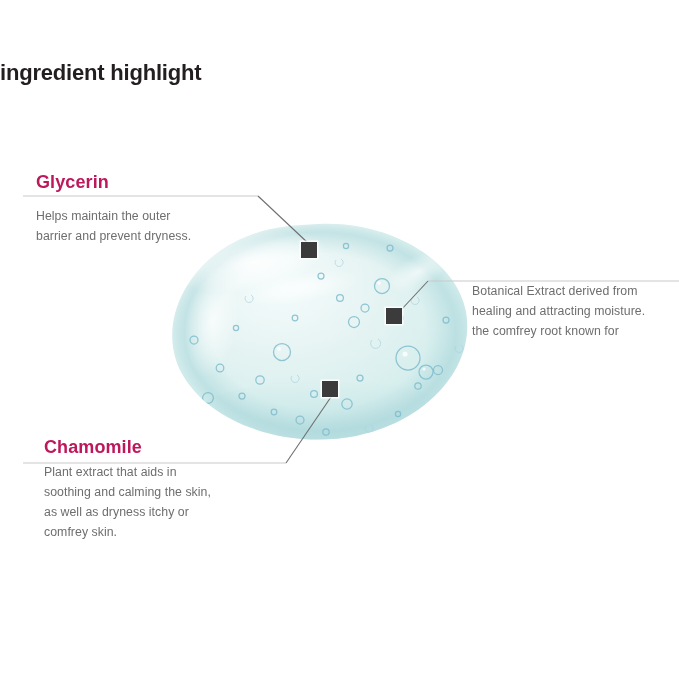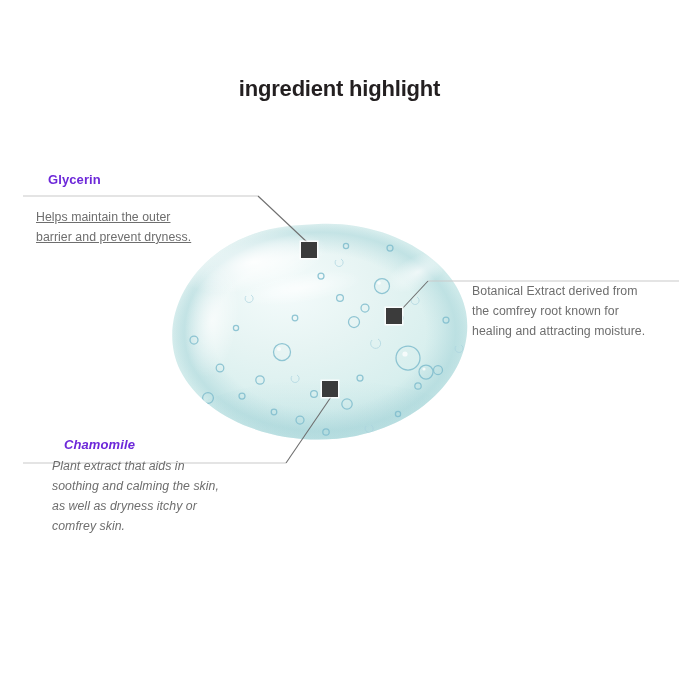--- a/index.html
+++ b/index.html
@@ -17,23 +17,22 @@
     width: 679px;
     height: 679px;
     background: #ffffff;
     overflow: hidden;
   }
 
   
   .page-title {
     position: absolute;
     left: 0;
-    top: 76px;
+    top: 60px;
     width: 679px;
-    text-align: center;
     font-size: 22px;
     font-weight: bold;
     letter-spacing: -0.2px;
     color: #231f20;
   }
 
   
   #blob-art {
     position: absolute;
     left: 150px;
@@ -41,48 +40,47 @@
     width: 340px;
     height: 265px;
     pointer-events: none;
   }
 
   
   .callout {
     position: absolute;
   }
   .callout-title {
-    font-size: 13px;
+    font-size: 18px;
     font-weight: bold;
-    color: #6d28d9;
+    color: #be185d;
     letter-spacing: 0.1px;
     white-space: nowrap;
-    margin-left: 12px;
   }
   .callout-body {
     font-size: 12.3px;
     line-height: 20px;
     color: #6e6e6e;
     letter-spacing: 0.05px;
   }
   .callout-body .bl {
     display: block;
     white-space: nowrap;
   }
 
   
   #callout-glycerin      { left: 36px;  top: 172px; }
-  #callout-glycerin .callout-body { margin-top: 20px; text-decoration: underline; }
+  #callout-glycerin .callout-body { margin-top: 13px; }
 
   
   #callout-allantoin     { left: 472px; top: 257px; }
   #callout-allantoin .callout-body { margin-top: 24px; }
 
   
-  #callout-chamomile     { left: 52px;  top: 437px; font-style: italic; }
+  #callout-chamomile     { left: 44px;  top: 437px; }
   #callout-chamomile .callout-body { margin-top: 4px; }
 
   
   #leaders {
     position: absolute;
     left: 0;
     top: 0;
     width: 679px;
     height: 679px;
   }
@@ -236,22 +234,22 @@
     <div class="callout-title">Glycerin</div>
     <div class="callout-body">
       <span class="bl">Helps maintain the outer</span>
       <span class="bl">barrier and prevent dryness.</span>
     </div>
   </div>
 
   <div class="callout" id="callout-allantoin">
     <div class="callout-body">
       <span class="bl">Botanical Extract derived from</span>
+      <span class="bl">healing and attracting moisture.</span>
       <span class="bl">the comfrey root known for</span>
-      <span class="bl">healing and attracting moisture.</span>
     </div>
   </div>
 
   <div class="callout" id="callout-chamomile">
     <div class="callout-title">Chamomile</div>
     <div class="callout-body">
       <span class="bl">Plant extract that aids in</span>
       <span class="bl">soothing and calming the skin,</span>
       <span class="bl">as well as dryness itchy or</span>
       <span class="bl">comfrey skin.</span>

